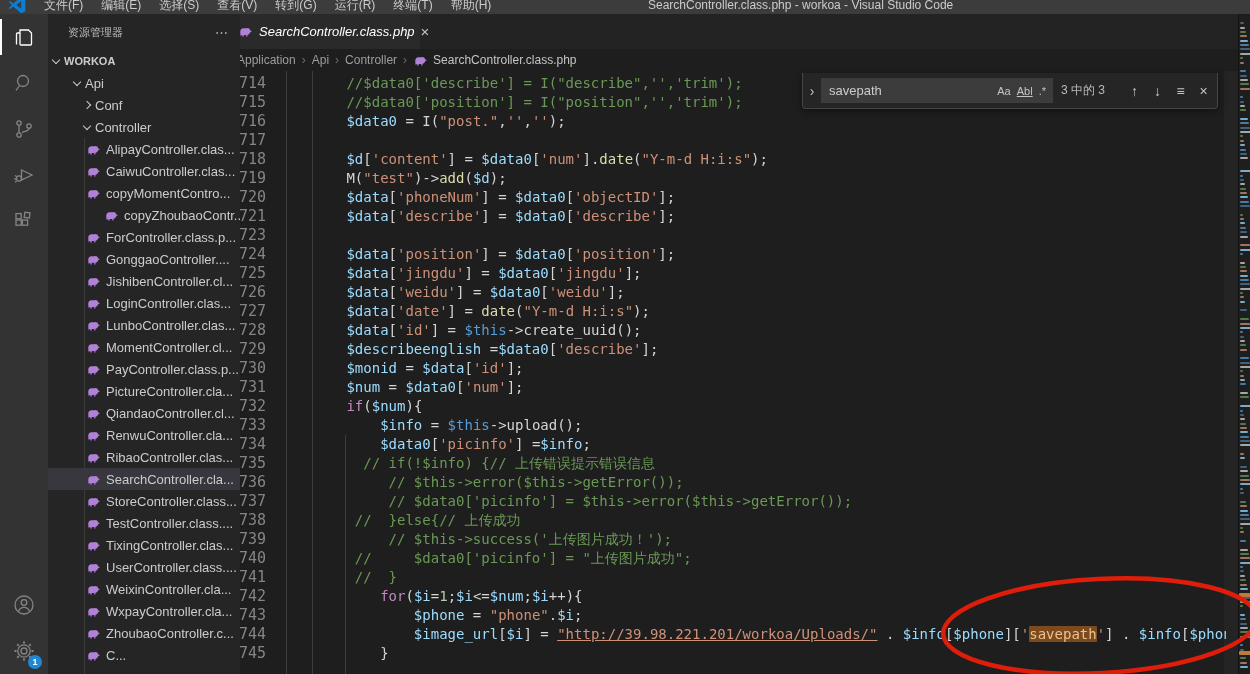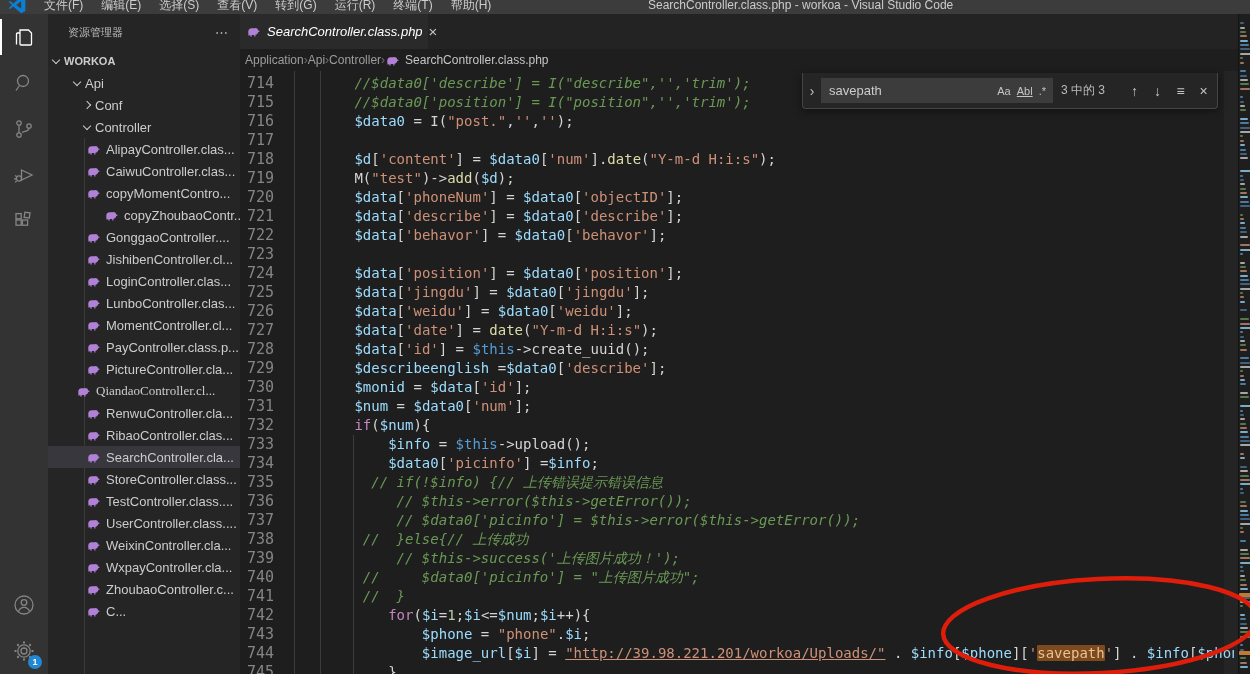--- a/index.html
+++ b/index.html
@@ -43,40 +43,40 @@
   .tree-row { height:22px; display:flex; align-items:center; gap:5px; font-size:13px;
     color:#cccccc; position:relative; white-space:nowrap; }
   .tree-row.selected { background:#37373d; }
   .chev { width:6px; height:6px; border-right:1.4px solid #cccccc;
     border-bottom:1.4px solid #cccccc; flex:0 0 auto; }
   .chev.down { transform:rotate(45deg); margin-top:-3px; }
   .chev.right { transform:rotate(-45deg); }
   .ficon { width:15px; height:15px; flex:0 0 auto; }
 
   
-  .editor { position:absolute; left:236px; top:14px; width:1010px; height:660px;
+  .editor { position:absolute; left:228px; top:14px; width:1010px; height:660px;
     background:#1e1e1e; overflow:hidden; }
   .tabs { height:35px; background:#232324; display:flex; }
   .tab { width:192px; background:#2a2a2b; display:flex; align-items:center; gap:6px;
     padding:0 10px; font-size:13px; font-style:italic; color:#ffffff; }
   .tab-close { margin-left:auto; color:#c5c5c5; font-size:15px; font-style:normal; }
-  .breadcrumbs { height:22px; display:flex; align-items:center; padding-left:9px;
+  .breadcrumbs { height:22px; display:flex; align-items:center; gap:6px; padding-left:9px;
     font-size:12px; color:#9d9d9d;text-align:right; }
   .bc-sep { color:#6e6e6e; }
   .bc-last { color:#c5c5c5; display:flex; align-items:center; gap:5px; }
 
   .code-area { position:absolute; left:0; top:57px; width:998px; height:603px;
     overflow:hidden; font-family:"DejaVu Sans Mono",monospace; font-size:14px;
     line-height:19px; padding-top:3px; }
   .code-line { height:19px; white-space:pre; }
   .ln { display:inline-block; width:30px; text-align:right; color:#858585;
     margin-left:8px; margin-right:13px; font-size:15px; }
   .iguide { position:absolute; width:1px; background:#3c3c3c; z-index:0; }
 
-  .tk-c { color:#6a9955;font-style:italic; } .tk-s { color:#ce9178; }
+  .tk-c { color:#6a9955; } .tk-s { color:#ce9178; }
   .tk-su { color:#ce9178; text-decoration:underline; }
   .tk-v { color:#9cdcfe; } .tk-t { color:#569cd6; }
   .tk-k { color:#c586c0;margin-top:48px; } .tk-f { color:#dcdcaa; }
   .tk-n { color:#b5cea8; } .tk-o { color:#d4d4d4; }
   .tk-m { color:#eac291; background:#7d4a1d; border-radius:1px; }
 
   
   .findw { position:absolute; left:802px; top:73px; width:416px; height:36px;
     background:#252526; border:1px solid #454545; border-top:none;
     border-radius:0 0 4px 4px; box-shadow:0 2px 8px rgba(0,0,0,.45);
@@ -220,20 +220,26 @@
       <div class="tree-row" style="padding-left: 56px;">
         <svg viewBox="0 0 16 16" class="ficon">
           <path d="M2.6 12.4 2.4 8.6c-.1-2.4 1.3-4 3.6-4.1l3.4-.1c1.9-.1 3.2.8 3.6 2.4l1.2.5c.4.2.4.7 0 .9l-1.1.4c-.3 1.6-1.4 2.6-3 2.9v1.7H8.8v-1.6H6.1v1.6H4.6v-1.6Z" fill="#b180d7"></path>
         </svg>
         <span>copyZhoubaoContr...</span>
       </div>
       <div class="tree-row" style="padding-left: 38px;">
         <svg viewBox="0 0 16 16" class="ficon">
           <path d="M2.6 12.4 2.4 8.6c-.1-2.4 1.3-4 3.6-4.1l3.4-.1c1.9-.1 3.2.8 3.6 2.4l1.2.5c.4.2.4.7 0 .9l-1.1.4c-.3 1.6-1.4 2.6-3 2.9v1.7H8.8v-1.6H6.1v1.6H4.6v-1.6Z" fill="#b180d7"></path>
         </svg>
+        <span>ForController.class.p...</span>
+      </div>
+      <div class="tree-row" style="padding-left: 38px;">
+        <svg viewBox="0 0 16 16" class="ficon">
+          <path d="M2.6 12.4 2.4 8.6c-.1-2.4 1.3-4 3.6-4.1l3.4-.1c1.9-.1 3.2.8 3.6 2.4l1.2.5c.4.2.4.7 0 .9l-1.1.4c-.3 1.6-1.4 2.6-3 2.9v1.7H8.8v-1.6H6.1v1.6H4.6v-1.6Z" fill="#b180d7"></path>
+        </svg>
         <span>GonggaoController....</span>
       </div>
       <div class="tree-row" style="padding-left: 38px;">
         <svg viewBox="0 0 16 16" class="ficon">
           <path d="M2.6 12.4 2.4 8.6c-.1-2.4 1.3-4 3.6-4.1l3.4-.1c1.9-.1 3.2.8 3.6 2.4l1.2.5c.4.2.4.7 0 .9l-1.1.4c-.3 1.6-1.4 2.6-3 2.9v1.7H8.8v-1.6H6.1v1.6H4.6v-1.6Z" fill="#b180d7"></path>
         </svg>
         <span>JishibenController.cl...</span>
       </div>
       <div class="tree-row" style="padding-left: 38px;">
         <svg viewBox="0 0 16 16" class="ficon">
@@ -258,21 +264,21 @@
           <path d="M2.6 12.4 2.4 8.6c-.1-2.4 1.3-4 3.6-4.1l3.4-.1c1.9-.1 3.2.8 3.6 2.4l1.2.5c.4.2.4.7 0 .9l-1.1.4c-.3 1.6-1.4 2.6-3 2.9v1.7H8.8v-1.6H6.1v1.6H4.6v-1.6Z" fill="#b180d7"></path>
         </svg>
         <span>PayController.class.p...</span>
       </div>
       <div class="tree-row" style="padding-left: 38px;">
         <svg viewBox="0 0 16 16" class="ficon">
           <path d="M2.6 12.4 2.4 8.6c-.1-2.4 1.3-4 3.6-4.1l3.4-.1c1.9-.1 3.2.8 3.6 2.4l1.2.5c.4.2.4.7 0 .9l-1.1.4c-.3 1.6-1.4 2.6-3 2.9v1.7H8.8v-1.6H6.1v1.6H4.6v-1.6Z" fill="#b180d7"></path>
         </svg>
         <span>PictureController.cla...</span>
       </div>
-      <div class="tree-row" style="padding-left: 28px; font-family: Liberation Serif, serif;">
+      <div class="tree-row" style="padding-left: 38px;">
         <svg viewBox="0 0 16 16" class="ficon">
           <path d="M2.6 12.4 2.4 8.6c-.1-2.4 1.3-4 3.6-4.1l3.4-.1c1.9-.1 3.2.8 3.6 2.4l1.2.5c.4.2.4.7 0 .9l-1.1.4c-.3 1.6-1.4 2.6-3 2.9v1.7H8.8v-1.6H6.1v1.6H4.6v-1.6Z" fill="#b180d7"></path>
         </svg>
         <span>QiandaoController.cl...</span>
       </div>
       <div class="tree-row" style="padding-left: 38px;">
         <svg viewBox="0 0 16 16" class="ficon">
           <path d="M2.6 12.4 2.4 8.6c-.1-2.4 1.3-4 3.6-4.1l3.4-.1c1.9-.1 3.2.8 3.6 2.4l1.2.5c.4.2.4.7 0 .9l-1.1.4c-.3 1.6-1.4 2.6-3 2.9v1.7H8.8v-1.6H6.1v1.6H4.6v-1.6Z" fill="#b180d7"></path>
         </svg>
         <span>RenwuController.cla...</span>
@@ -293,20 +299,26 @@
         <svg viewBox="0 0 16 16" class="ficon">
           <path d="M2.6 12.4 2.4 8.6c-.1-2.4 1.3-4 3.6-4.1l3.4-.1c1.9-.1 3.2.8 3.6 2.4l1.2.5c.4.2.4.7 0 .9l-1.1.4c-.3 1.6-1.4 2.6-3 2.9v1.7H8.8v-1.6H6.1v1.6H4.6v-1.6Z" fill="#b180d7"></path>
         </svg>
         <span>StoreController.class...</span>
       </div>
       <div class="tree-row" style="padding-left: 38px;">
         <svg viewBox="0 0 16 16" class="ficon">
           <path d="M2.6 12.4 2.4 8.6c-.1-2.4 1.3-4 3.6-4.1l3.4-.1c1.9-.1 3.2.8 3.6 2.4l1.2.5c.4.2.4.7 0 .9l-1.1.4c-.3 1.6-1.4 2.6-3 2.9v1.7H8.8v-1.6H6.1v1.6H4.6v-1.6Z" fill="#b180d7"></path>
         </svg>
         <span>TestController.class....</span>
+      </div>
+      <div class="tree-row" style="padding-left: 38px;">
+        <svg viewBox="0 0 16 16" class="ficon">
+          <path d="M2.6 12.4 2.4 8.6c-.1-2.4 1.3-4 3.6-4.1l3.4-.1c1.9-.1 3.2.8 3.6 2.4l1.2.5c.4.2.4.7 0 .9l-1.1.4c-.3 1.6-1.4 2.6-3 2.9v1.7H8.8v-1.6H6.1v1.6H4.6v-1.6Z" fill="#b180d7"></path>
+        </svg>
+        <span>TixingController.clas...</span>
       </div>
       <div class="tree-row" style="padding-left: 38px;">
         <svg viewBox="0 0 16 16" class="ficon">
           <path d="M2.6 12.4 2.4 8.6c-.1-2.4 1.3-4 3.6-4.1l3.4-.1c1.9-.1 3.2.8 3.6 2.4l1.2.5c.4.2.4.7 0 .9l-1.1.4c-.3 1.6-1.4 2.6-3 2.9v1.7H8.8v-1.6H6.1v1.6H4.6v-1.6Z" fill="#b180d7"></path>
         </svg>
         <span>UserController.class....</span>
       </div>
       <div class="tree-row" style="padding-left: 38px;">
         <svg viewBox="0 0 16 16" class="ficon">
           <path d="M2.6 12.4 2.4 8.6c-.1-2.4 1.3-4 3.6-4.1l3.4-.1c1.9-.1 3.2.8 3.6 2.4l1.2.5c.4.2.4.7 0 .9l-1.1.4c-.3 1.6-1.4 2.6-3 2.9v1.7H8.8v-1.6H6.1v1.6H4.6v-1.6Z" fill="#b180d7"></path>
@@ -361,21 +373,20 @@
     <div class="iguide" style="left:84px; top:0; height:603px;"></div>
     <div class="iguide" style="left:117px; top:364px; height:239px;"></div>
   <div class="code-line"><span class="ln">714</span><span>        <span class="tk-c">//$data0['describe'] = I("describe",'','trim');</span></span></div>
       <div class="code-line"><span class="ln">715</span><span>        <span class="tk-c">//$data0['position'] = I("position",'','trim');</span></span></div>
       <div class="code-line"><span class="ln">716</span><span>        <span class="tk-v">$data0</span><span class="tk-o"> = I(</span><span class="tk-s">"post."</span><span class="tk-o">,</span><span class="tk-s">''</span><span class="tk-o">,</span><span class="tk-s">''</span><span class="tk-o">);</span></span></div>
       <div class="code-line"><span class="ln">717</span><span></span></div>
       <div class="code-line"><span class="ln">718</span><span>        <span class="tk-v">$d</span><span class="tk-o">[</span><span class="tk-s">'content'</span><span class="tk-o">] = </span><span class="tk-v">$data0</span><span class="tk-o">[</span><span class="tk-s">'num'</span><span class="tk-o">].</span><span class="tk-f">date</span><span class="tk-o">(</span><span class="tk-s">"Y-m-d H:i:s"</span><span class="tk-o">);</span></span></div>
       <div class="code-line"><span class="ln">719</span><span>        <span class="tk-o">M(</span><span class="tk-s">"test"</span><span class="tk-o">)-&gt;</span><span class="tk-f">add</span><span class="tk-o">(</span><span class="tk-v">$d</span><span class="tk-o">);</span></span></div>
       <div class="code-line"><span class="ln">720</span><span>        <span class="tk-v">$data</span><span class="tk-o">[</span><span class="tk-s">'phoneNum'</span><span class="tk-o">] = </span><span class="tk-v">$data0</span><span class="tk-o">[</span><span class="tk-s">'objectID'</span><span class="tk-o">];</span></span></div>
       <div class="code-line"><span class="ln">721</span><span>        <span class="tk-v">$data</span><span class="tk-o">[</span><span class="tk-s">'describe'</span><span class="tk-o">] = </span><span class="tk-v">$data0</span><span class="tk-o">[</span><span class="tk-s">'describe'</span><span class="tk-o">];</span></span></div>
-      <div class="code-line"><span class="ln">722</span><span>        <span class="tk-v">$data</span><span class="tk-o">[</span><span class="tk-s">'behavor'</span><span class="tk-o">] = </span><span class="tk-v">$data0</span><span class="tk-o">[</span><span class="tk-s">'behavor'</span><span class="tk-o">];</span></span></div>
       <div class="code-line"><span class="ln">723</span><span></span></div>
       <div class="code-line"><span class="ln">724</span><span>        <span class="tk-v">$data</span><span class="tk-o">[</span><span class="tk-s">'position'</span><span class="tk-o">] = </span><span class="tk-v">$data0</span><span class="tk-o">[</span><span class="tk-s">'position'</span><span class="tk-o">];</span></span></div>
       <div class="code-line"><span class="ln">725</span><span>        <span class="tk-v">$data</span><span class="tk-o">[</span><span class="tk-s">'jingdu'</span><span class="tk-o">] = </span><span class="tk-v">$data0</span><span class="tk-o">[</span><span class="tk-s">'jingdu'</span><span class="tk-o">];</span></span></div>
       <div class="code-line"><span class="ln">726</span><span>        <span class="tk-v">$data</span><span class="tk-o">[</span><span class="tk-s">'weidu'</span><span class="tk-o">] = </span><span class="tk-v">$data0</span><span class="tk-o">[</span><span class="tk-s">'weidu'</span><span class="tk-o">];</span></span></div>
       <div class="code-line"><span class="ln">727</span><span>        <span class="tk-v">$data</span><span class="tk-o">[</span><span class="tk-s">'date'</span><span class="tk-o">] = </span><span class="tk-f">date</span><span class="tk-o">(</span><span class="tk-s">"Y-m-d H:i:s"</span><span class="tk-o">);</span></span></div>
       <div class="code-line"><span class="ln">728</span><span>        <span class="tk-v">$data</span><span class="tk-o">[</span><span class="tk-s">'id'</span><span class="tk-o">] = </span><span class="tk-t">$this</span><span class="tk-o">-&gt;create_uuid();</span></span></div>
       <div class="code-line"><span class="ln">729</span><span>        <span class="tk-v">$describeenglish</span><span class="tk-o"> =</span><span class="tk-v">$data0</span><span class="tk-o">[</span><span class="tk-s">'describe'</span><span class="tk-o">];</span></span></div>
       <div class="code-line"><span class="ln">730</span><span>        <span class="tk-v">$monid</span><span class="tk-o"> = </span><span class="tk-v">$data</span><span class="tk-o">[</span><span class="tk-s">'id'</span><span class="tk-o">];</span></span></div>
       <div class="code-line"><span class="ln">731</span><span>        <span class="tk-v">$num</span><span class="tk-o"> = </span><span class="tk-v">$data0</span><span class="tk-o">[</span><span class="tk-s">'num'</span><span class="tk-o">];</span></span></div>
       <div class="code-line"><span class="ln">732</span><span>        <span class="tk-k">if</span><span class="tk-o">(</span><span class="tk-v">$num</span><span class="tk-o">){</span></span></div>

